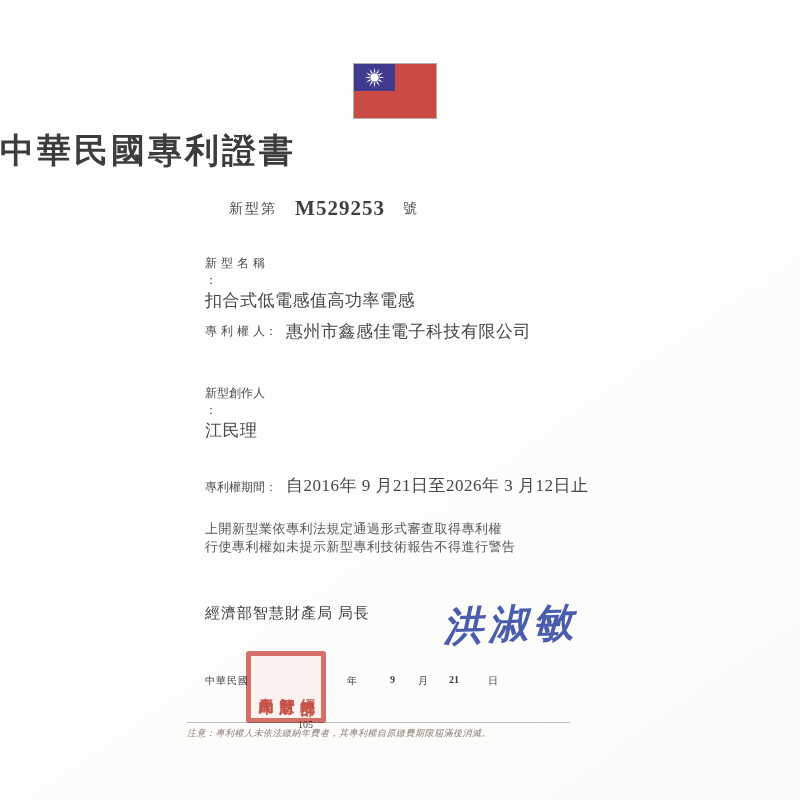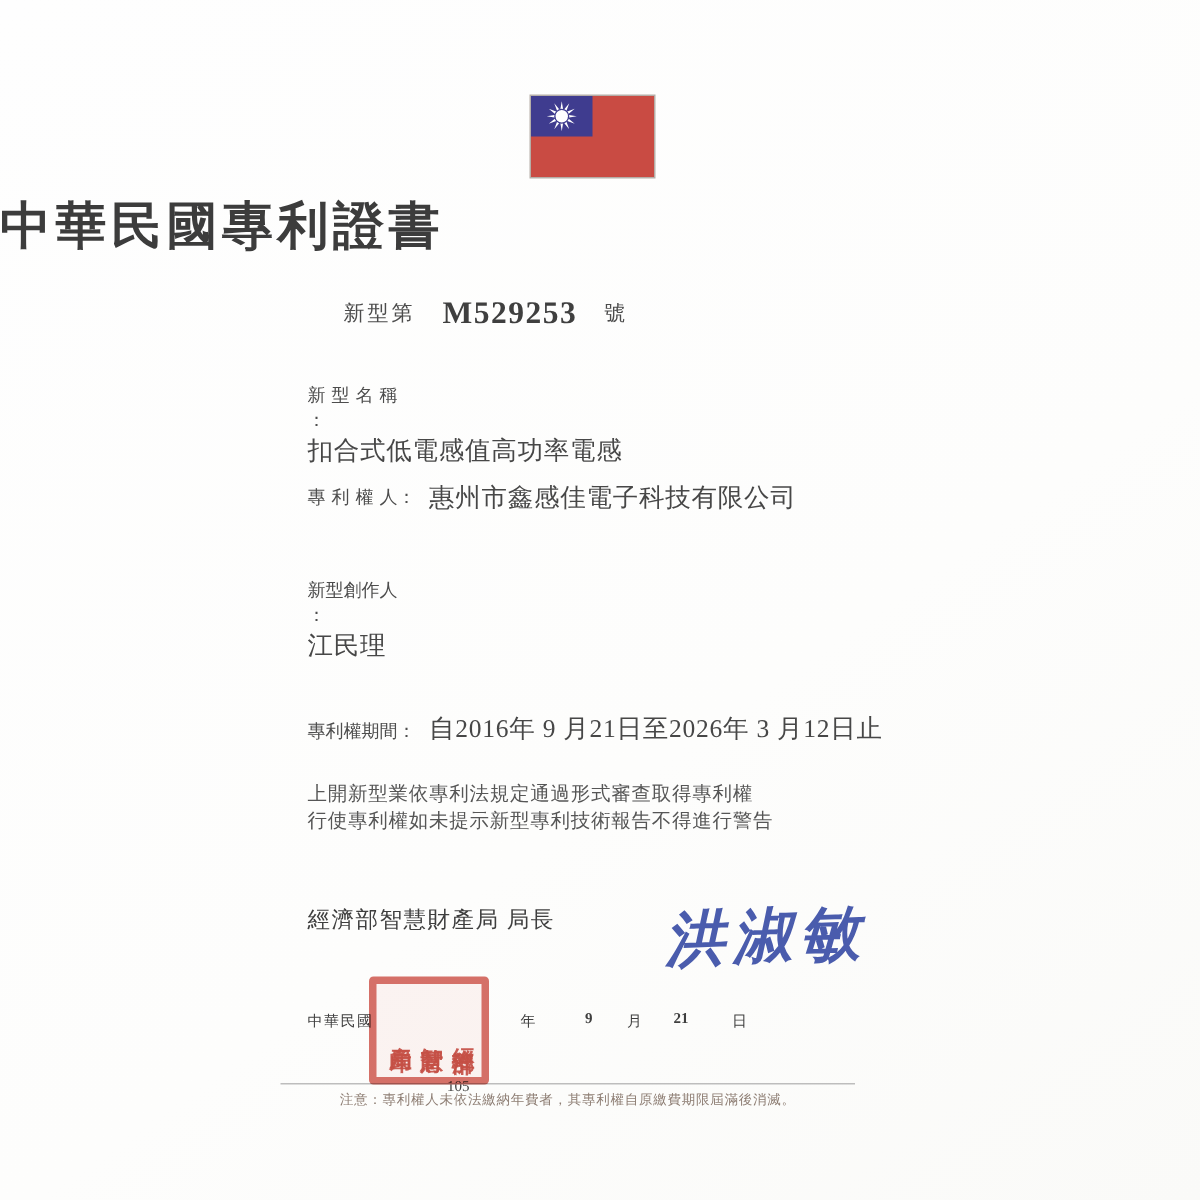--- a/index.html
+++ b/index.html
@@ -84,21 +84,22 @@
   .d-year{left:93px;font-weight:400;font-size:15px;margin-top:45px;}
   .d-yu{left:142px;}
   .d-month{left:185px;font-weight:700;font-size:15px;}
   .d-mu{left:213px;}
   .d-day{left:244px;font-weight:700;font-size:15px;}
   .d-du{left:283px;}
   
   .footrule{position:absolute;left:187px;top:722px;width:383px;border-top:1px solid #bdbdbd;}
   .footnote{
     position:absolute;left:187px;top:727px;width:383px;
-    text-align:center;font-size:9px;color:#8d7d73;letter-spacing:0.5px;
+    text-align:left;font-size:9px;color:#8d7d73;letter-spacing:0.5px;
+    font-style:italic;
   }
 </style>
 </head>
 <body>
 
 <div class="page">
 
   <div class="flag">
     <div class="field" style="background:#c94b43"></div>
     <div class="canton" style="background:#3f3c8f"></div>

